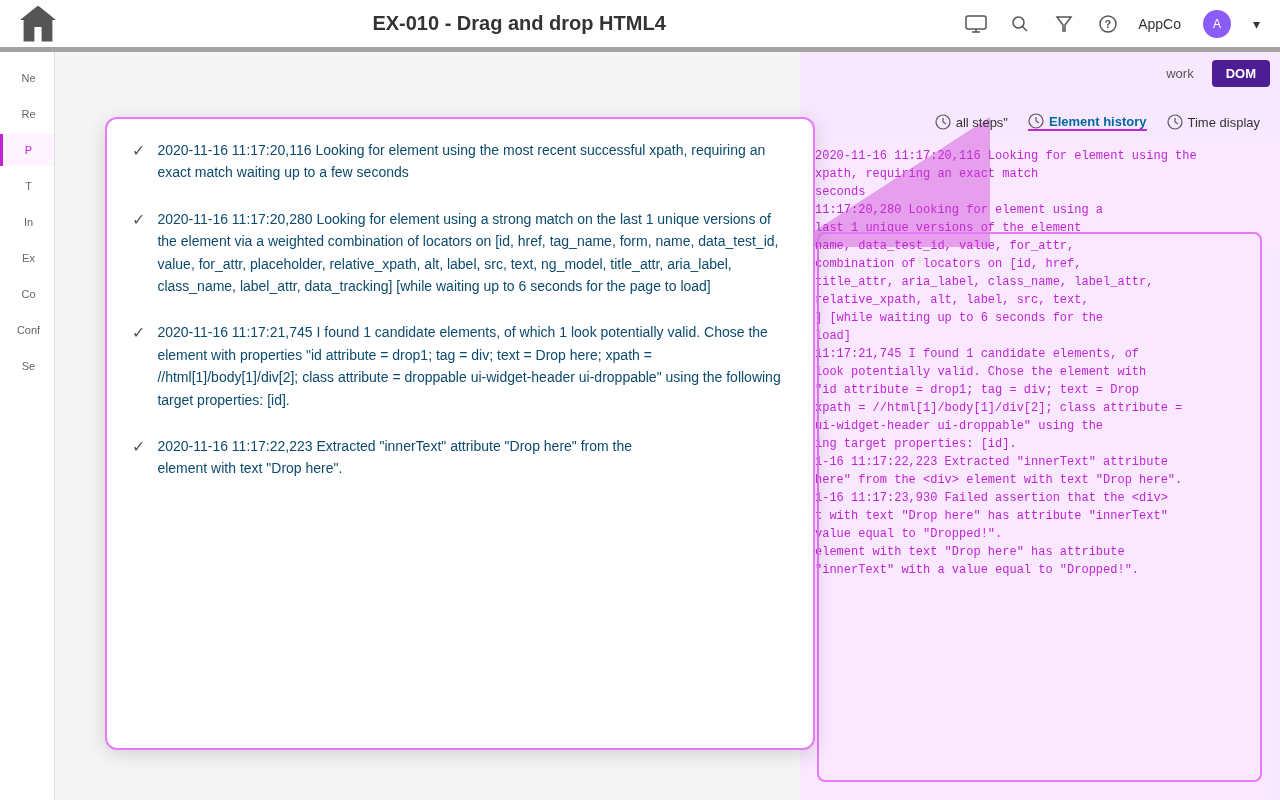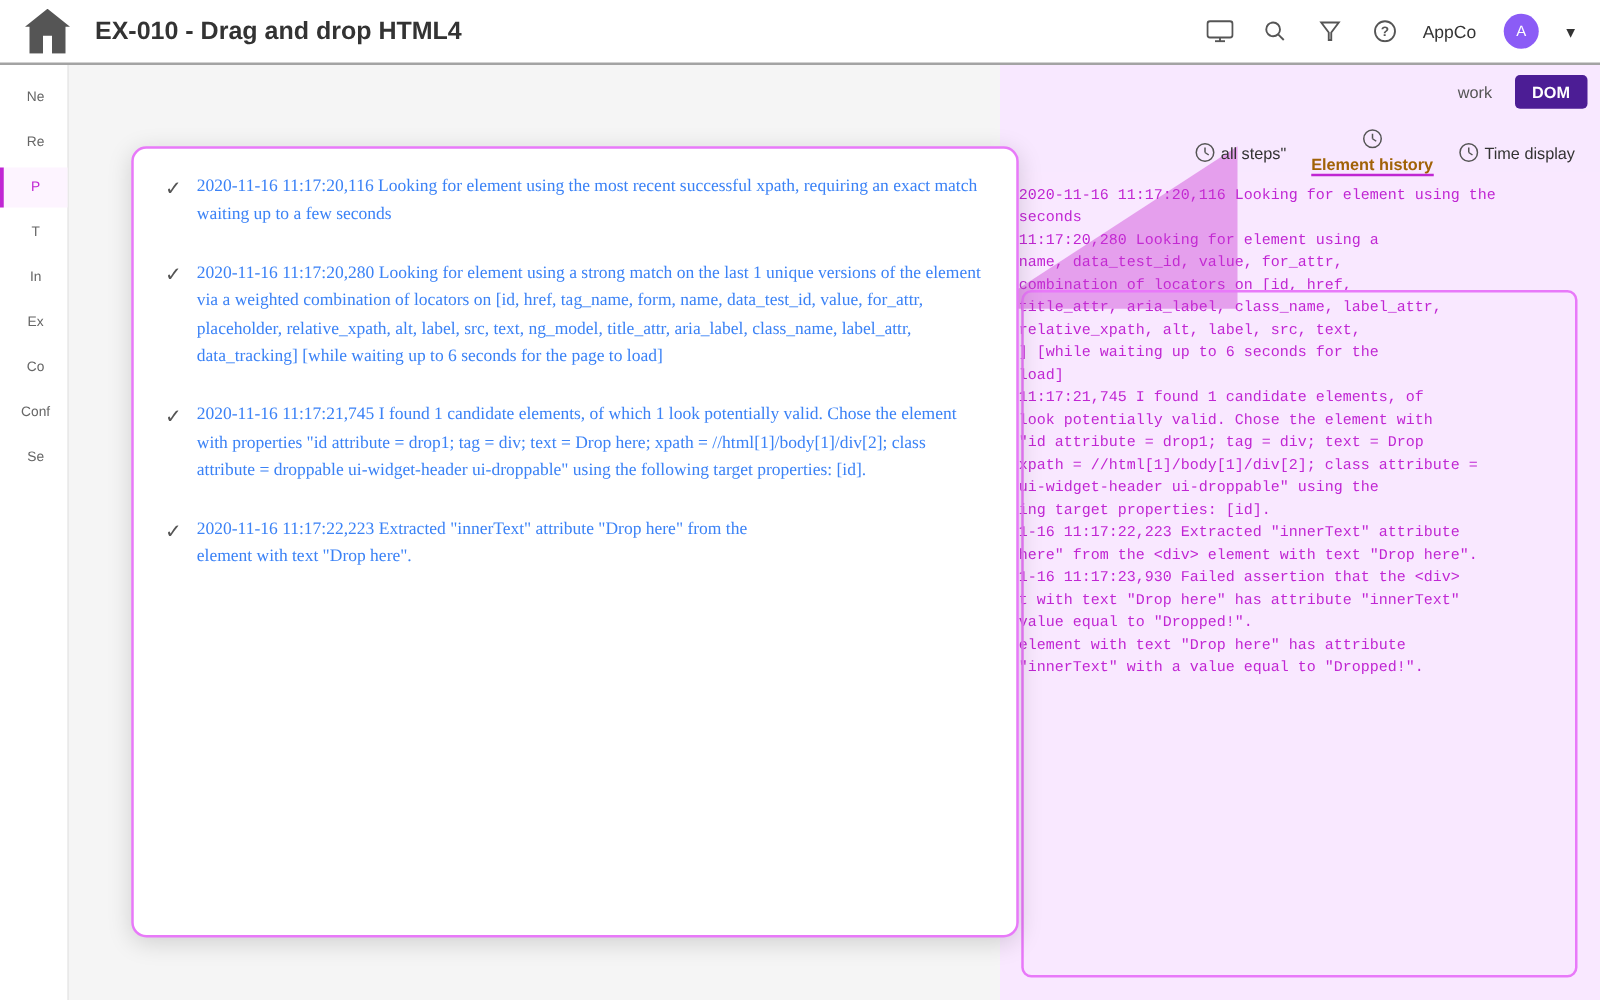--- a/index.html
+++ b/index.html
@@ -3,24 +3,25 @@
   <meta charset="utf-8">
   <style>
     * { box-sizing: border-box; margin: 0; padding: 0; }
     body { font-family: Arial, sans-serif; background: #f0f0f0; width: 1280px; height: 800px; overflow: hidden; display: flex; flex-direction: column; }
 
     
     .header {
       display: flex;
       align-items: center;
       background: #fff;
-      border-bottom: 2px solid #a3a3a3;
+      border-bottom: 5px solid #a3a3a3;
       height: 52px;
       padding: 0 20px;
       flex-shrink: 0;
+      text-align: center;
     }
     .header-home-icon {
       width: 36px; height: 36px;
       background: #555;
       clip-path: polygon(50% 0%, 0% 40%, 10% 40%, 10% 100%, 40% 100%, 40% 60%, 60% 60%, 60% 100%, 90% 100%, 90% 40%, 100% 40%);
       margin-right: 20px;
       cursor: pointer;
     }
     .header-title {
       font-size: 20px;
@@ -149,23 +150,22 @@
     .panel-control-item {
       display: flex;
       align-items: center;
       gap: 5px;
       cursor: pointer;
       font-size: 13px;
       color: #333;
     }
     .panel-control-item.active-ctrl {
       font-weight: bold;
-      color: #a16207;
+      color: #0369a1;
       border-bottom: 2px solid #c026d3;
-      flex-direction: column;
     }
 
     
     .bg-log-text {
       position: absolute;
       top: 85px;
       right: 0;
       width: 480px;
       bottom: 0;
       overflow: hidden;
@@ -212,23 +212,23 @@
       margin-bottom: 24px;
       align-items: flex-start;
     }
     .log-check {
       color: #555;
       font-size: 16px;
       flex-shrink: 0;
       margin-top: 2px;
     }
     .log-text {
-      font-family: Liberation Serif, serif;
+      font-family: Liberation Sans, sans-serif;
       font-size: 14px;
-      color: #3b82f6;
+      color: #0c4a6e;
       line-height: 1.6;
     }
 
     
     .right-panel-border {
       position: absolute;
       top: 180px;
       right: 18px;
       width: 445px;
       bottom: 18px;
@@ -329,23 +329,25 @@
           <circle cx="8" cy="8" r="7" stroke="#555" stroke-width="1.2" fill="none"></circle>
           <line x1="8" y1="4" x2="8" y2="8" stroke="#555" stroke-width="1.2"></line>
           <line x1="8" y1="8" x2="11" y2="10" stroke="#555" stroke-width="1.2"></line>
         </svg>
         <span>Time display</span>
       </div>
     </div>
 
     <div class="bg-log-text" id="bg-log-panel">
     <div>2020-11-16 11:17:20,116 Looking for element using the</div>
+        <div>xpath, requiring an exact match</div>
         <div>seconds</div>
         <div></div>
         <div>11:17:20,280 Looking for element using a</div>
+        <div>last 1 unique versions of the element</div>
         <div>name, data_test_id, value, for_attr,</div>
         <div>combination of locators on [id, href,</div>
         <div>title_attr, aria_label, class_name, label_attr,</div>
         <div>relative_xpath, alt, label, src, text,</div>
         <div>] [while waiting up to 6 seconds for the</div>
         <div>load]</div>
         <div></div>
         <div>11:17:21,745 I found 1 candidate elements, of</div>
         <div>look potentially valid. Chose the element with</div>
         <div>"id attribute = drop1; tag = div; text = Drop</div>

